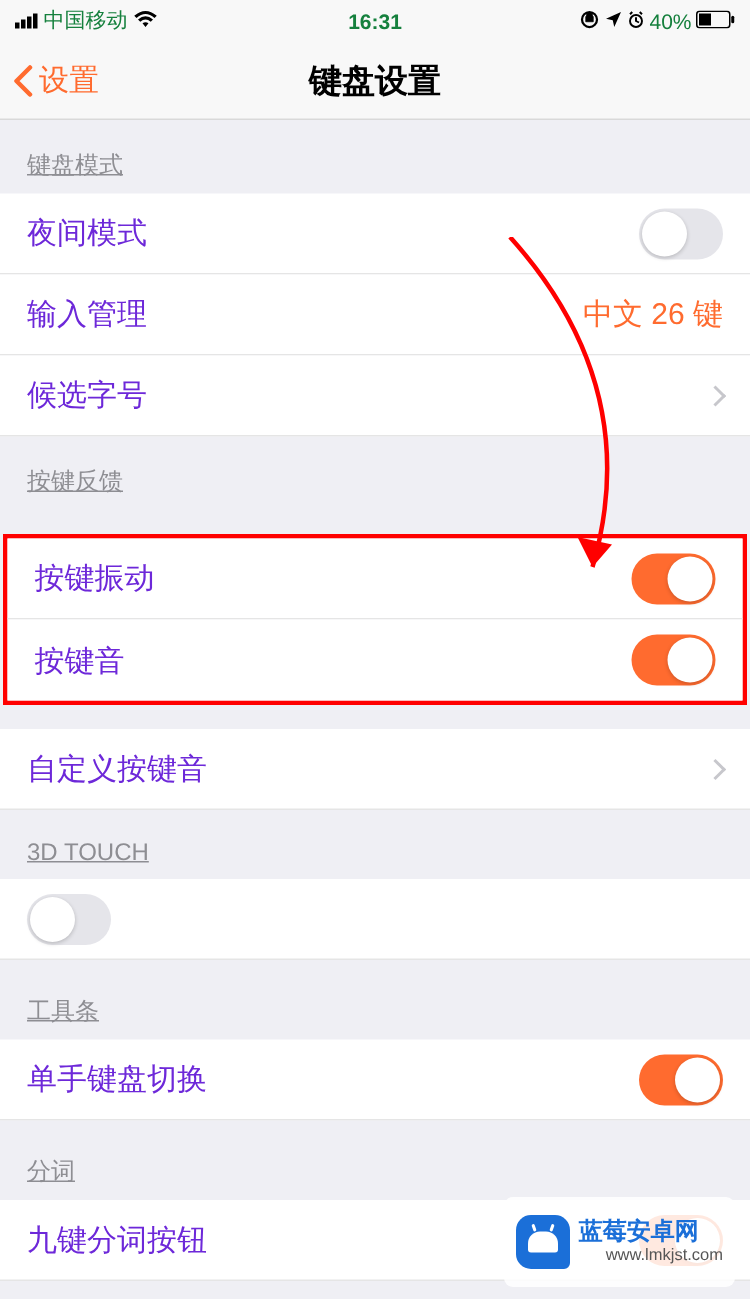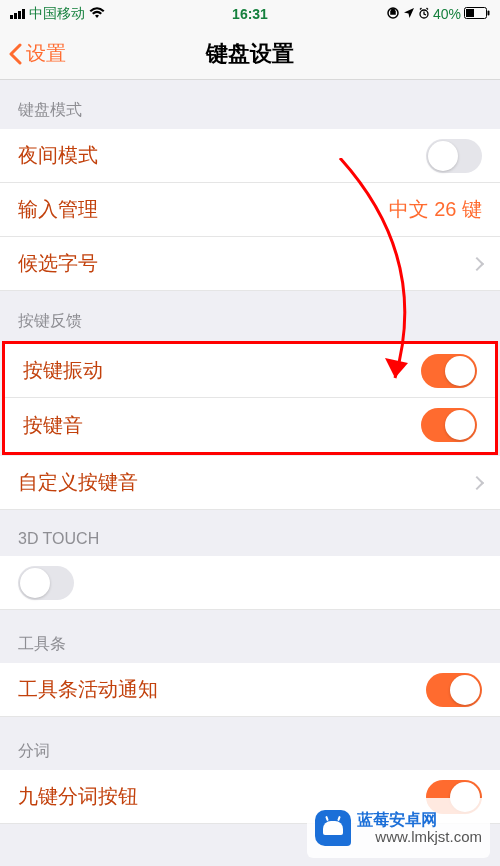--- a/index.html
+++ b/index.html
@@ -51,35 +51,36 @@
       left: 50%;
       transform: translateX(-50%);
       font-size: 22px;
       font-weight: 600;
       color: #000;
     }
     .section-header {
       padding: 20px 18px 8px;
       font-size: 16px;
       color: #8e8e93;
+      text-decoration: underline;
     }
     .section-header.tight { padding-top: 24px; }
     .row {
       background: #fff;
       height: 54px;
       display: flex;
       align-items: center;
       justify-content: space-between;
       padding: 0 18px;
       border-bottom: 1px solid #e5e5e5;
     }
     .row:last-of-type { border-bottom: none; }
     .row-label {
       font-size: 20px;
-      color: #c2410c;
+      color: #6d28d9;
     }
     .row-value {
       font-size: 20px;
       color: #ff6b2f;
       display: flex;
       align-items: center;
       gap: 6px;
     }
     .chevron {
       width: 10px;
@@ -104,21 +105,21 @@
       height: 30px;
       border-radius: 50%;
       background: #fff;
       top: 2px;
       box-shadow: 0 1px 3px rgba(0,0,0,0.2);
     }
     .toggle.on::after { right: 2px; }
     .toggle.off::after { left: 2px; }
     .highlight-box {
       border: 3px solid #ff0000;
-      margin: 1px 2px;
+      margin: 16px 2px;
     }
     .arrow-svg {
       position: absolute;
       top: 158px;
       left: 260px;
       width: 180px;
       height: 260px;
       pointer-events: none;
     }
     .watermark {
@@ -155,21 +156,21 @@
       width: 2px;
       height: 5px;
       background: #fff;
       top: -5px;
       border-radius: 1px;
     }
     .wm-android::before { left: 3px; transform: rotate(-20deg); }
     .wm-android::after { right: 3px; transform: rotate(20deg); }
     .wm-text { display: flex; flex-direction: column; line-height: 1.1; }
     .wm-title { font-size: 16px; font-weight: 600; color: #1b6fd8; }
-    .wm-url { font-size: 15px; color: #555; margin-left: 18px; }
+    .wm-url { font-size: 11px; color: #555; margin-left: 18px; }
     .signal-bars { display: inline-flex; align-items: flex-end; gap: 1px; }
     .signal-bars span { width: 3px; background: #000; }
     .signal-bars span:nth-child(1) { height: 4px; }
     .signal-bars span:nth-child(2) { height: 6px; }
     .signal-bars span:nth-child(3) { height: 8px; }
     .signal-bars span:nth-child(4) { height: 10px; }
   </style>
 </head>
 <body>
 
@@ -260,21 +261,21 @@
   <span class="chevron"></span>
 </div>
 
 <div class="section-header">3D TOUCH</div>
 <div class="row">
   <div class="toggle off"></div>
 </div>
 
 <div class="section-header tight">工具条</div>
 <div class="row">
-  <span class="row-label">工具条活动通知</span>
+  <span class="row-label">单手键盘切换</span>
   <div class="toggle on"></div>
 </div>
 
 <div class="section-header tight">分词</div>
 <div class="row">
   <span class="row-label">九键分词按钮</span>
   <div class="toggle on"></div>
 </div>
 
 <svg class="arrow-svg" viewBox="0 0 180 260">

